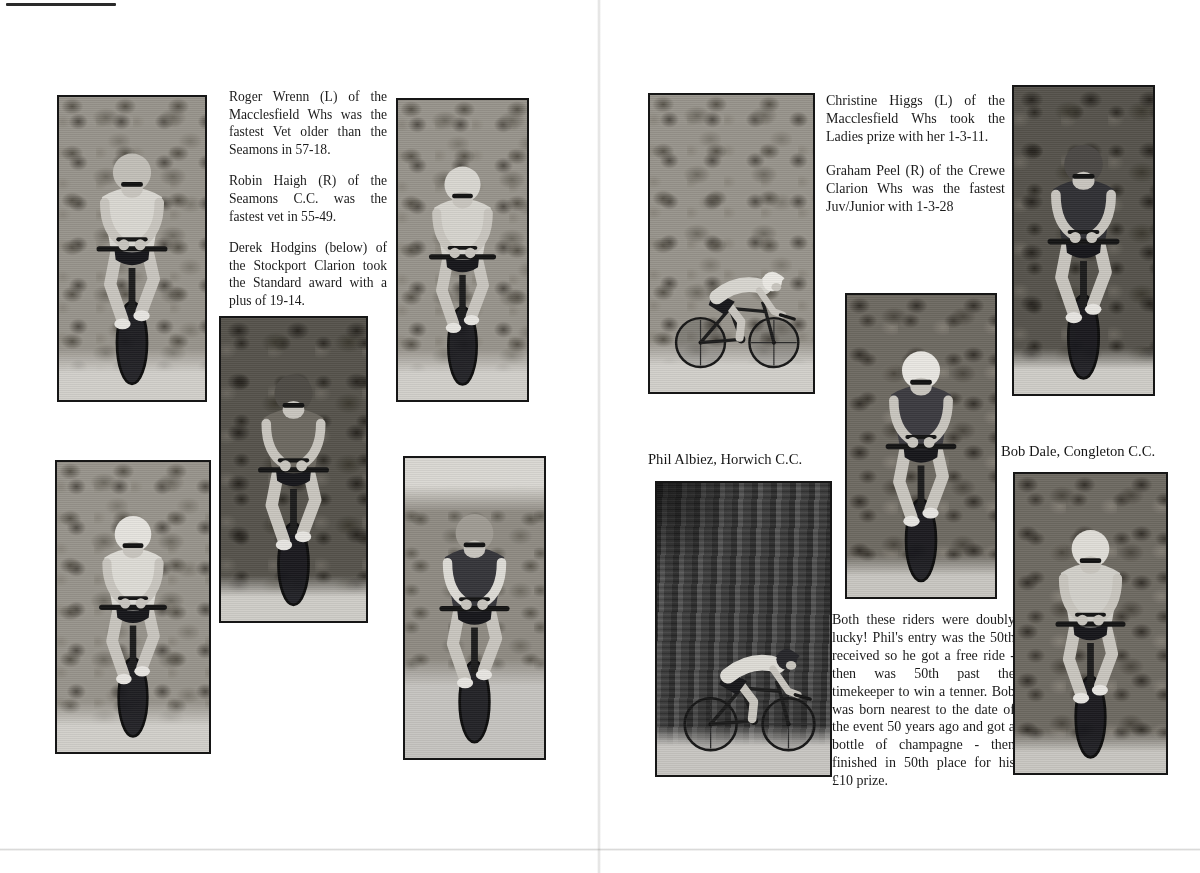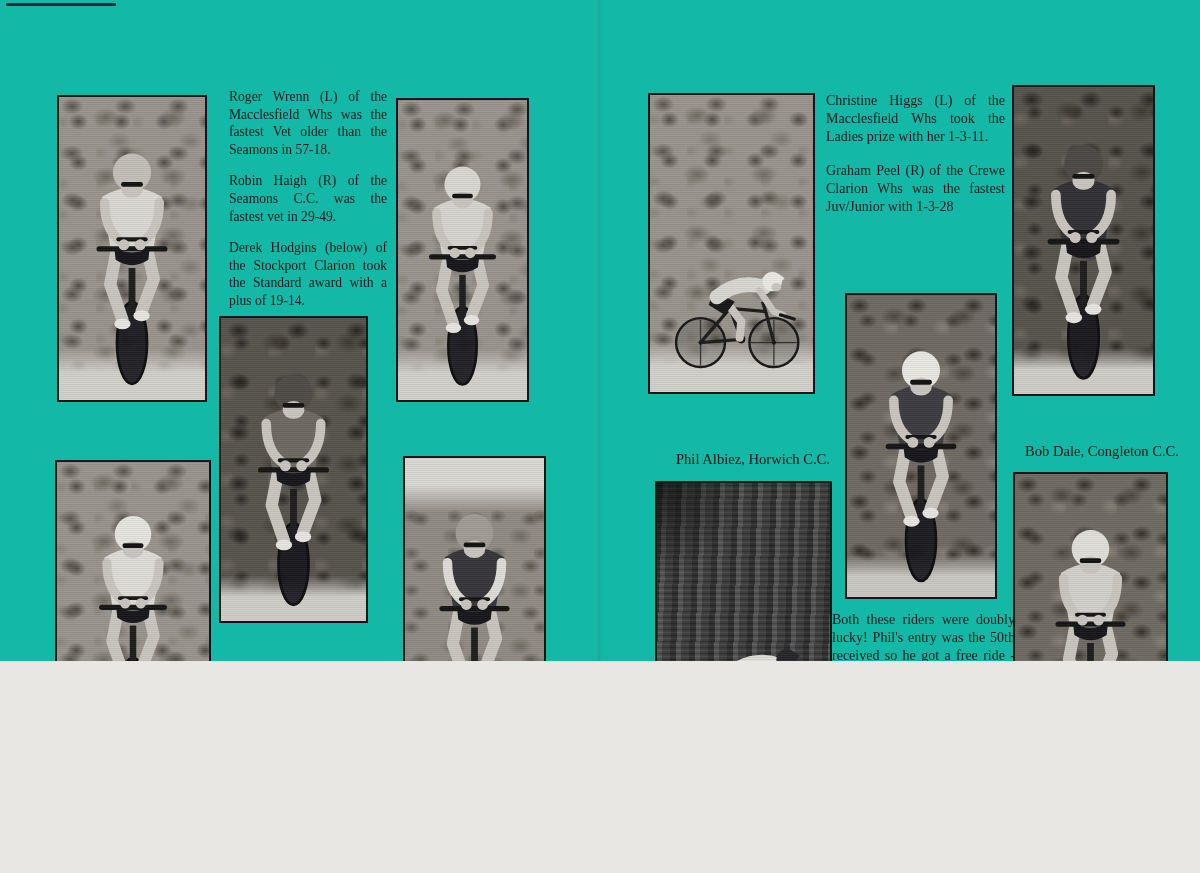--- a/index.html
+++ b/index.html
@@ -1,17 +1,17 @@
 <!DOCTYPE html>
 <html lang="en"><head>
 <meta charset="utf-8">
 <style>
   html,body{margin:0;padding:0;background:#e8e7e4;}
   .spread{
-    position:relative;width:1200px;height:661px;background:#14b8a6;
+    position:relative;width:1200px;height:873px;background:#ffffff;
     overflow:hidden;font-family:"Liberation Serif","DejaVu Serif",serif;
   }
   
   .artifact-topline{position:absolute;left:6px;top:3px;width:110px;height:3px;background:#2a2a2a;border-radius:1px;}
   .fold{position:absolute;left:597px;top:0;width:4px;height:100%;
     background:linear-gradient(to right,rgba(0,0,0,0),rgba(90,88,84,.20),rgba(0,0,0,0));}
   .scan-edge{position:absolute;left:0;top:848px;width:100%;height:3px;
     background:linear-gradient(to bottom,rgba(0,0,0,0),rgba(110,108,104,.28) 55%,rgba(0,0,0,0));}
 
   
@@ -79,21 +79,21 @@
   }
 
   
   .tb{position:absolute;color:#1b1b1b;text-align:justify;}
   .tb p{margin:0 0 14px;}
   .tb-left-top{left:229px;top:88px;width:158px;font-size:13.6px;line-height:17.6px;}
   .tb-left-bottom{left:220px;top:636px;width:170px;font-size:13.8px;line-height:18.2px;}
   .tb-right-top{left:826px;top:92px;width:179px;font-size:14px;line-height:18.2px;}
   .tb-right-top p{margin:0 0 15px;}
   .tb-right-bottom{left:832px;top:611px;width:183px;font-size:14px;line-height:17.9px;}
-  .caption{position:absolute;font-size:14.6px;color:#161616;text-align:right;white-space:nowrap;}
+  .caption{position:absolute;font-size:14.6px;color:#161616;text-align:left;white-space:nowrap;}
   .caption-phil{left:648px;top:451px;width:182px;}
   .caption-bob{left:1001px;top:443px;width:178px;}
 </style>
 </head>
 <body>
 
 <svg width="0" height="0" style="position:absolute" aria-hidden="true">
   <defs>
     <symbol id="rider-front" viewBox="0 0 100 200">
       <ellipse cx="50" cy="165" rx="11" ry="30" fill="#15151a" opacity="0.92"></ellipse>
@@ -142,21 +142,21 @@
   <div class="scan-edge"></div>
 
   <figure class="photo v-mid" style="left:57px;top:95px;width:150px;height:307px" aria-label="Roger Wrenn time trialling head-on, hedgerow behind">
     <svg class="rider" viewBox="0 0 100 200" preserveAspectRatio="xMidYMax meet" style="--jersey:#dad8d2;--helmet:#c2bfb8">
       <use href="#rider-front"></use>
     </svg>
   </figure>
 
   <div class="tb tb-left-top">
     <p>Roger Wrenn (L) of the Macclesfield Whs was the fastest Vet older than the Seamons in 57-18.</p>
-    <p>Robin Haigh (R) of the Seamons C.C. was the fastest vet in 29-49.</p>
+    <p>Robin Haigh (R) of the Seamons C.C. was the fastest vet in 55-49.</p>
     <p>Derek Hodgins (below) of the Stockport Clarion took the Standard award with a plus of 19-14.</p>
   </div>
 
   <figure class="photo v-mid" style="left:396px;top:98px;width:133px;height:304px" aria-label="Robin Haigh tucked low on the bars, head-on view">
     <svg class="rider" viewBox="0 0 100 200" preserveAspectRatio="xMidYMax meet" style="--jersey:#d6d4ce;--helmet:#d9d7d1">
       <use href="#rider-front"></use>
     </svg>
   </figure>
 
   <figure class="photo v-dark" style="left:219px;top:316px;width:149px;height:307px" aria-label="Derek Hodgins in hooped jersey riding toward camera">

